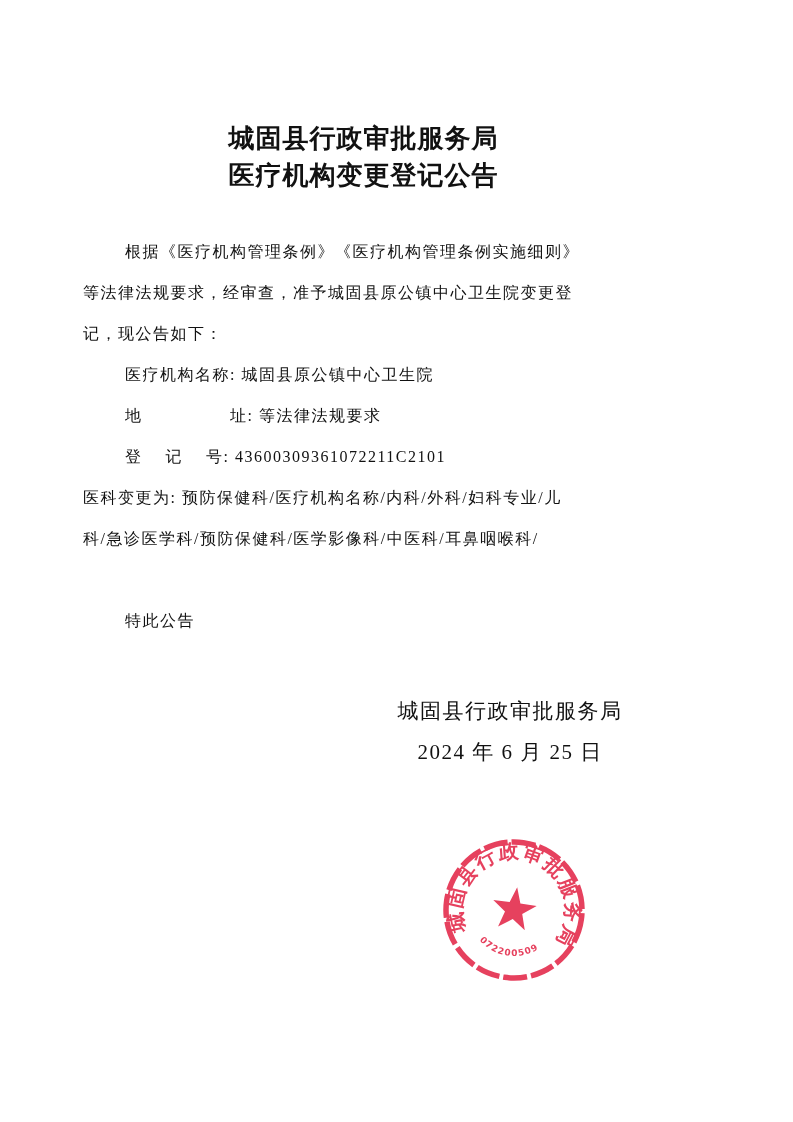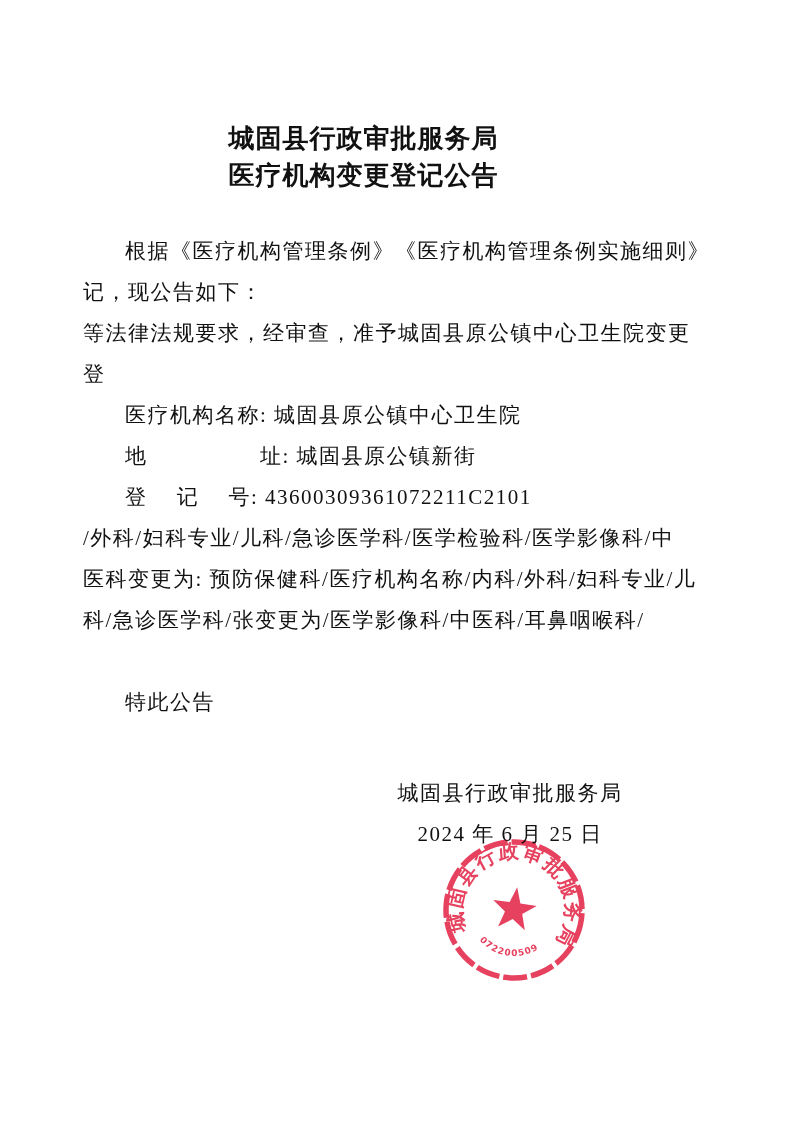--- a/index.html
+++ b/index.html
@@ -25,21 +25,21 @@
     font-size: 26px;
     line-height: 37px;
     font-weight: 700;
     letter-spacing: 1px;
   }
   .body-block {
     margin: 37px 83px 0 83px;
     width: 628px;
   }
   .body-line {
-    font-size: 21px;
+    font-size: 16px;
     line-height: 41px;
     letter-spacing: 1.5px;
     white-space: pre-wrap;
     text-align: left;
   }
   .indent { text-indent: 42px; }
   .gap-top { margin-top: 41px; }
   .signature-block {
     margin-top: 50px;
     margin-left: 395px;
@@ -87,28 +87,27 @@
 
 <div class="page">
 
   <div class="title-block">
     <div class="title-line">城固县行政审批服务局</div>
     <div class="title-line">医疗机构变更登记公告</div>
   </div>
 
   <div class="body-block">
     <div class="body-line indent">根据《医疗机构管理条例》《医疗机构管理条例实施细则》</div>
+    <div class="body-line">等法律法规要求，经审查，准予城固县原公镇中心卫生院变更登</div>
     <div class="body-line">记，现公告如下：</div>
-    <div class="body-line">等法律法规要求，经审查，准予城固县原公镇中心卫生院变更登</div>
     <div class="body-line indent">医疗机构名称: 城固县原公镇中心卫生院</div>
-    <div class="body-line indent">地　　　　　址: 城固县原公镇新街</div>
+    <div class="body-line indent">地　　　　　址: 等法律法规要求</div>
     <div class="body-line indent">登　 记　 号: 43600309361072211C2101</div>
-    <div class="body-line">/外科/妇科专业/儿科/急诊医学科/医学检验科/医学影像科/中</div>
     <div class="body-line">医科变更为: 预防保健科/医疗机构名称/内科/外科/妇科专业/儿</div>
-    <div class="body-line">科/急诊医学科/张变更为/医学影像科/中医科/耳鼻咽喉科/</div>
+    <div class="body-line">科/急诊医学科/预防保健科/医学影像科/中医科/耳鼻咽喉科/</div>
     <div class="body-line indent gap-top">特此公告</div>
   </div>
 
   <div class="signature-block">
     <div class="signature-line">城固县行政审批服务局</div>
     <div class="signature-line">2024 年 6 月 25 日</div>
   </div>
 
   <svg class="stamp" viewBox="0 0 160 160" xmlns="http://www.w3.org/2000/svg">
     <g transform="rotate(8 80 80)">

